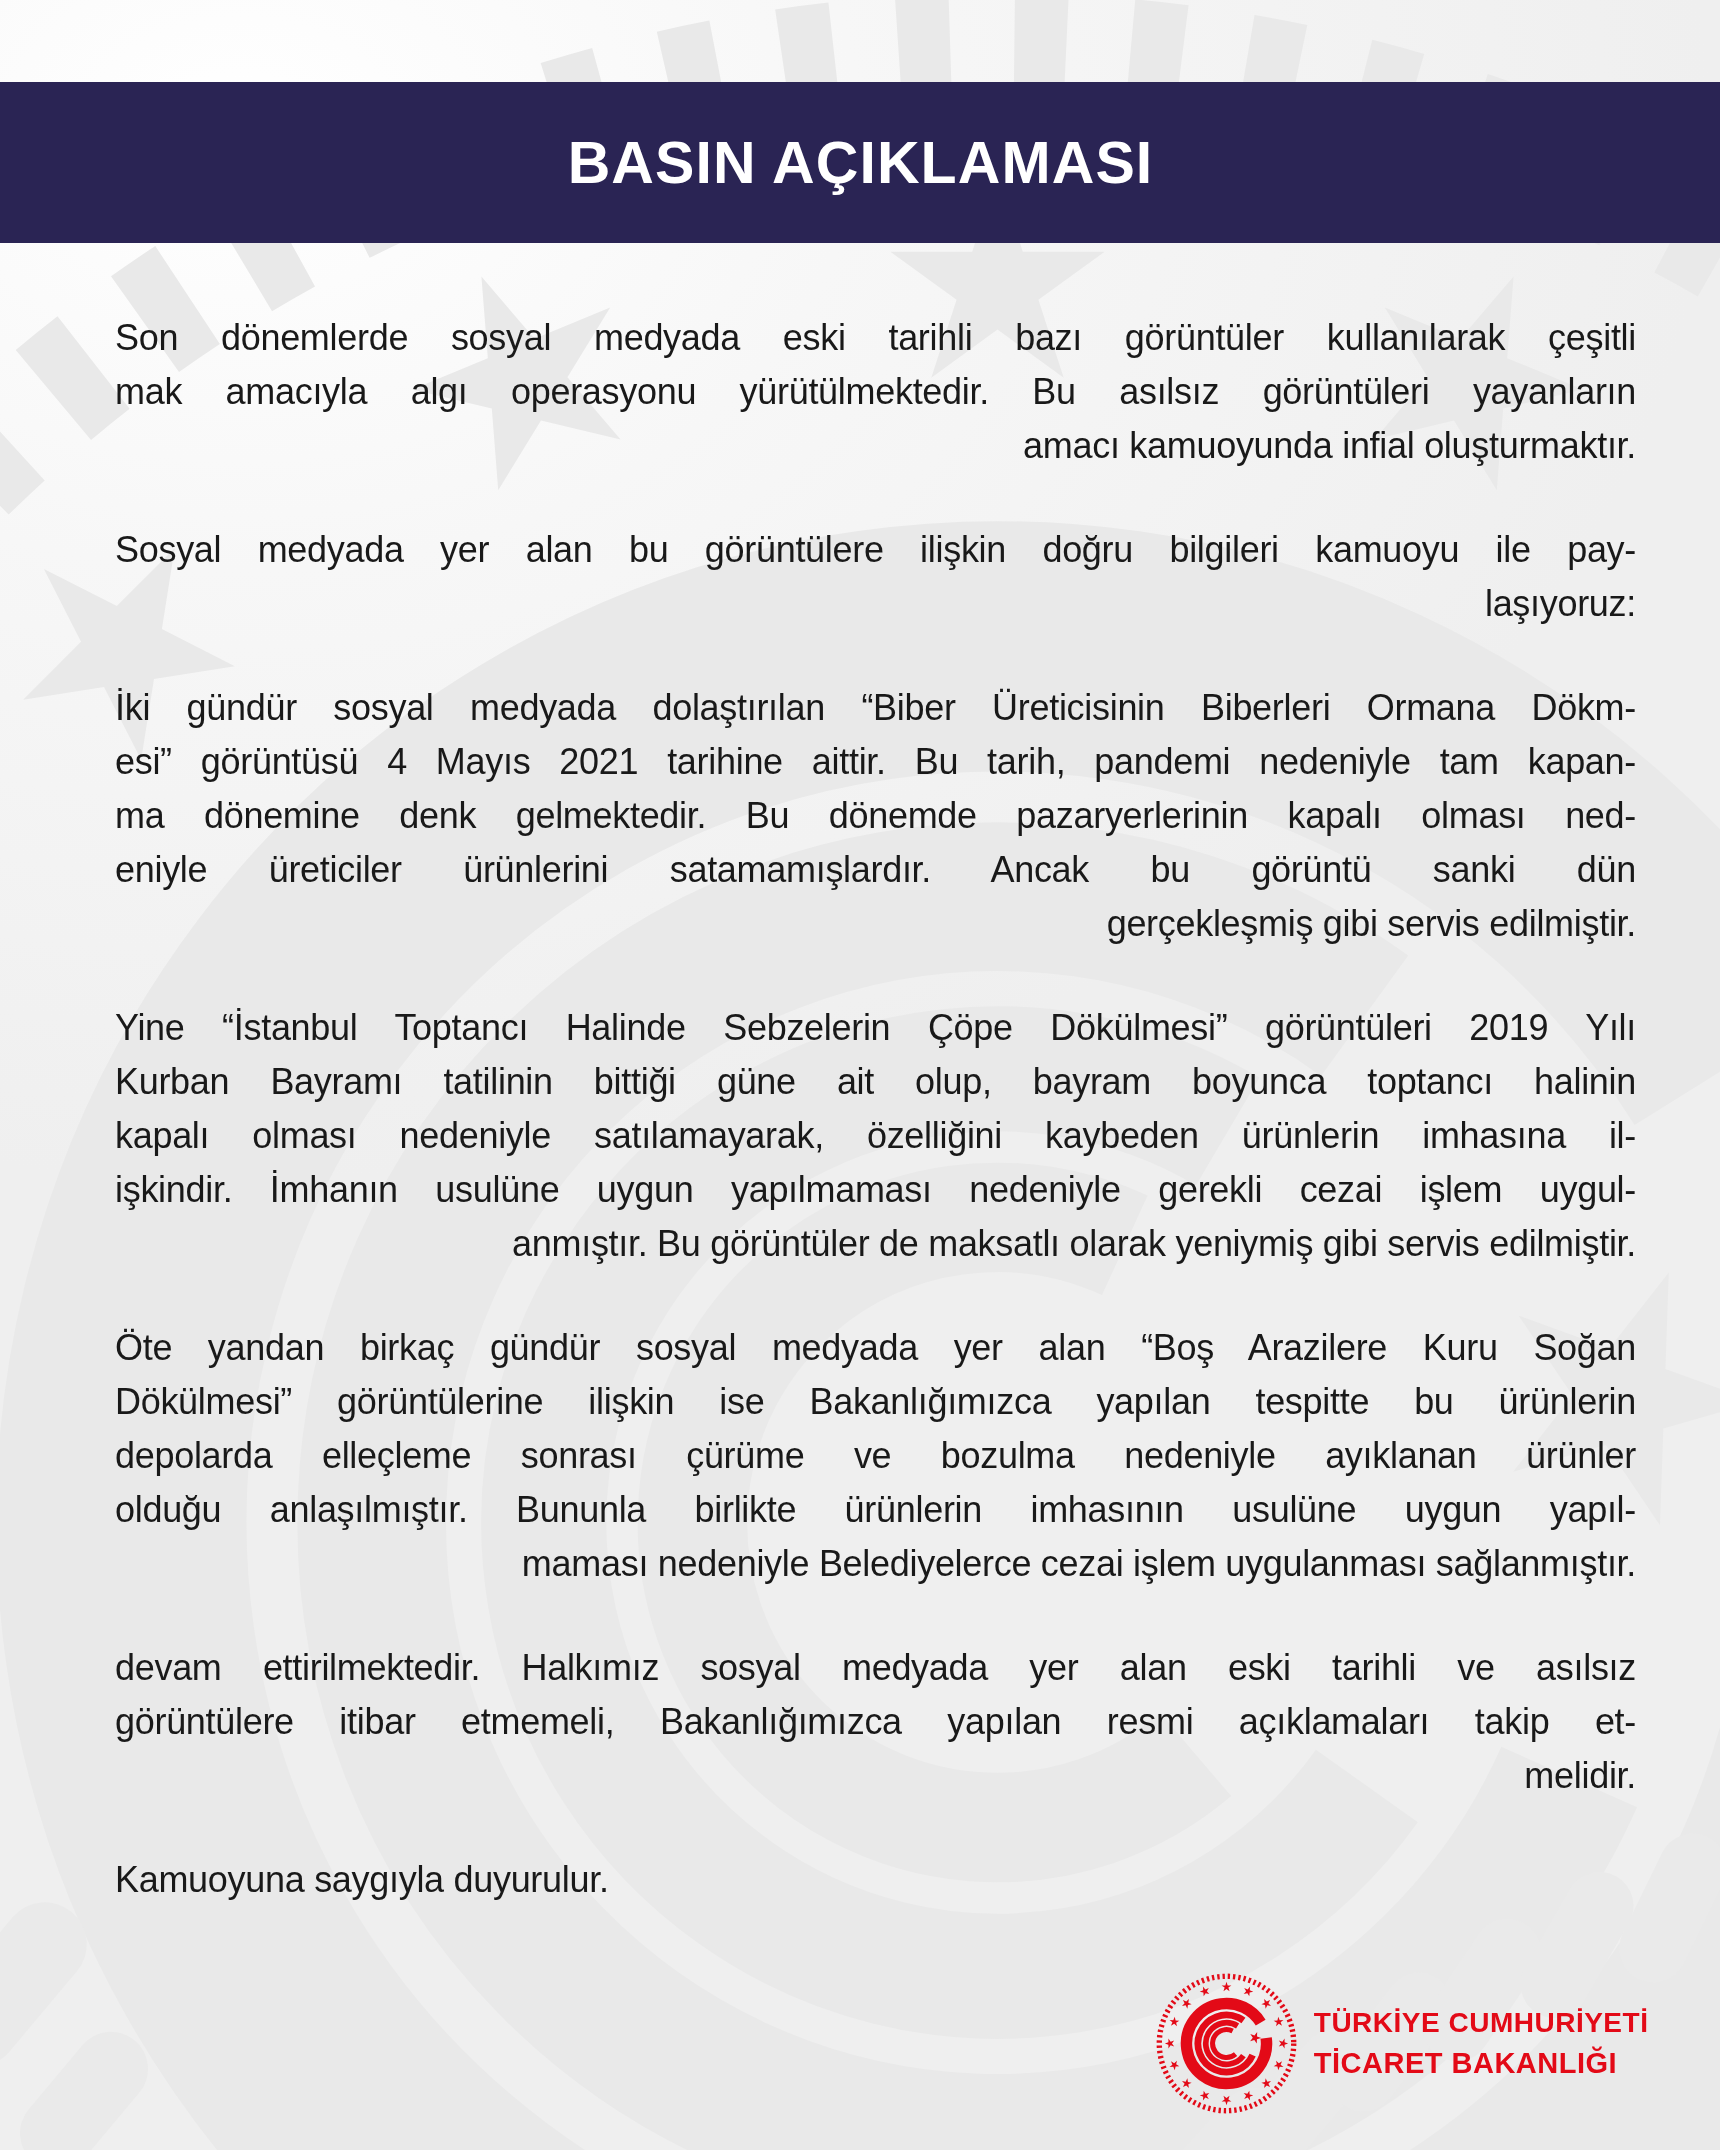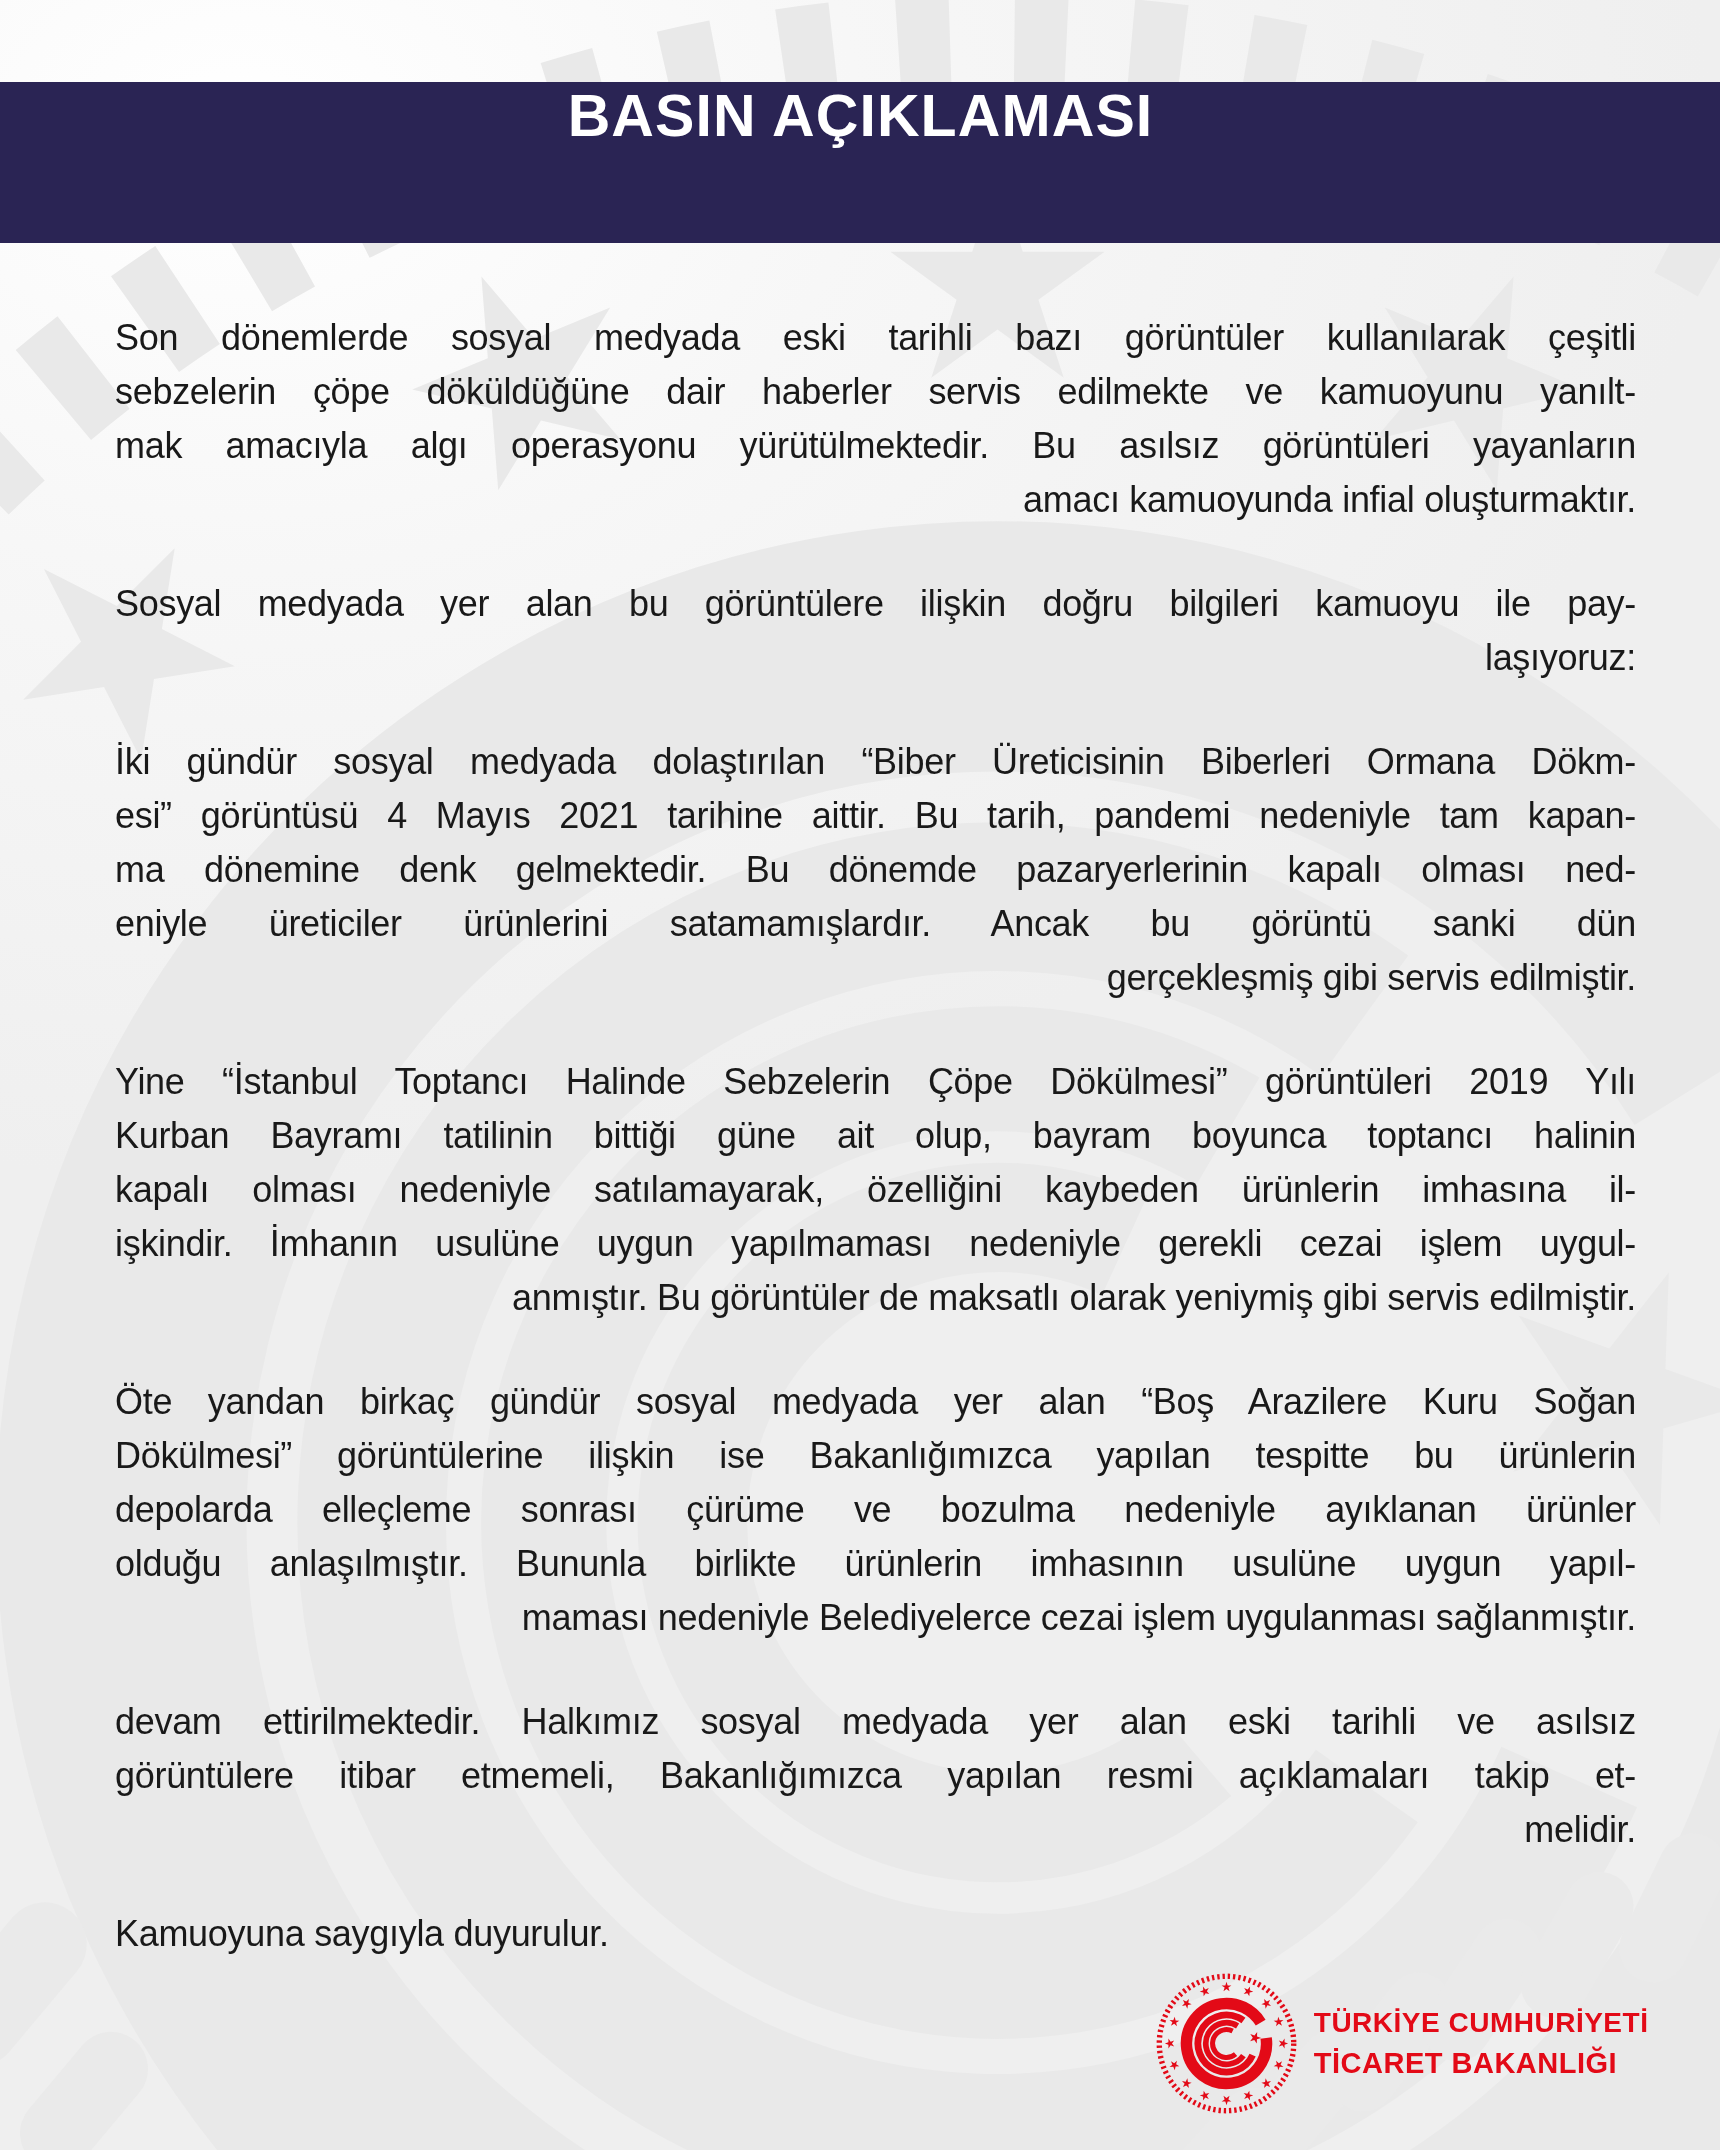--- a/index.html
+++ b/index.html
@@ -16,21 +16,21 @@
     width:3129px;height:3129px;
     color:#e9e9e9;
   }
   .blob{
     position:absolute;background:#eaeaea;border-radius:42px;
   }
   
   .band{
     position:absolute;left:0;top:82px;width:1721px;height:161px;
     background:#2a2454;
-    display:flex;justify-content:center;
+    display:flex;align-items:center;justify-content:center;
   }
   .band h1{
     margin:0;color:#ffffff;
     font-size:59px;font-weight:bold;letter-spacing:1.1px;
     white-space:nowrap;
   }
   
   .content{
     position:absolute;left:100px;top:311px;width:1521px;
     color:#191919;
@@ -103,21 +103,20 @@
   <div class="blob" style="left:47px;top:2022px;width:74px;height:158px;transform:rotate(40deg);"></div>
 
   <header class="band">
     <h1>BASIN AÇIKLAMASI</h1>
   </header>
 
   <main class="content">
 
     <p class="para">
       <span class="ln j">Son dönemlerde sosyal medyada eski tarihli bazı görüntüler kullanılarak çeşitli</span>
-      <span class="ln j">sebzelerin çöpe döküldüğüne dair haberler servis edilmekte ve kamuoyunu yanılt-</span>
       <span class="ln j">mak amacıyla algı operasyonu yürütülmektedir. Bu asılsız görüntüleri yayanların</span>
       <span class="ln last">amacı kamuoyunda infial oluşturmaktır.</span>
     </p>
 
     <p class="para">
       <span class="ln j">Sosyal medyada yer alan bu görüntülere ilişkin doğru bilgileri kamuoyu ile pay-</span>
       <span class="ln last">laşıyoruz:</span>
     </p>
 
     <p class="para">

